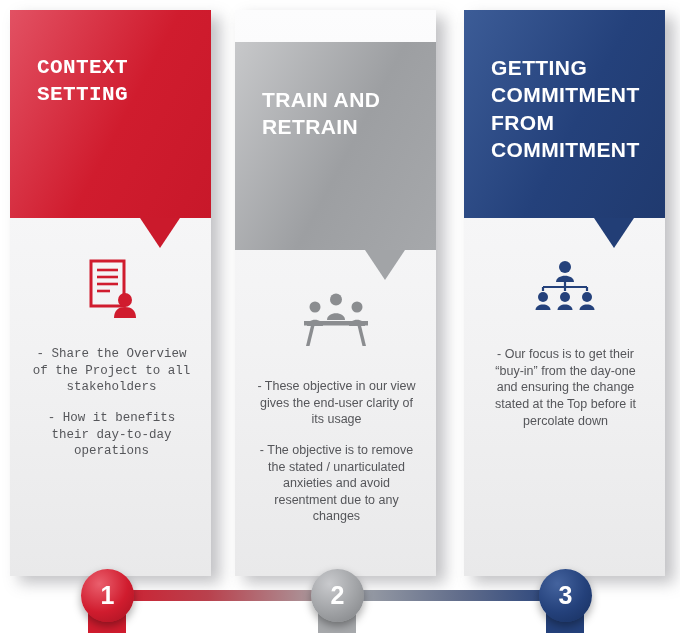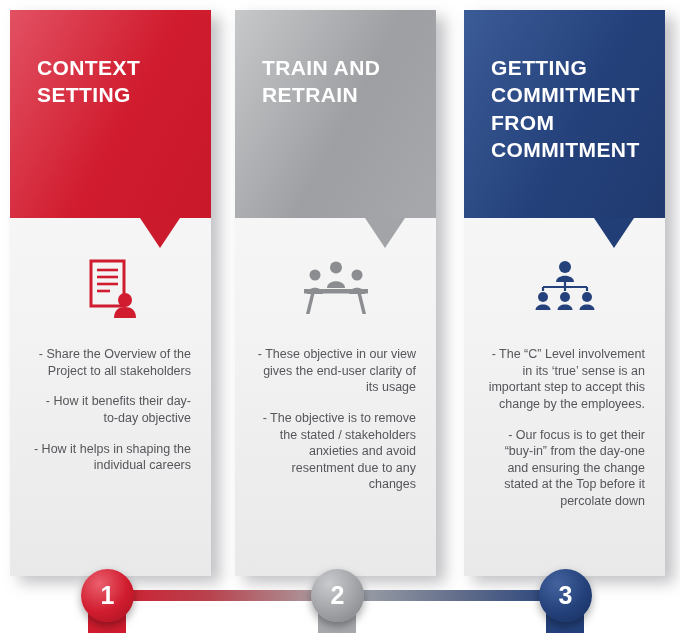--- a/index.html
+++ b/index.html
@@ -16,32 +16,32 @@
 
   
   .card {
     position: absolute;
     top: 10px;
     width: 201px;
     height: 566px;
     background: linear-gradient(180deg, #fcfcfd 0%, #f2f2f3 60%, #e9e9ea 100%);
     box-shadow: 9px 7px 14px rgba(120,120,126,0.45);
   }
-  .card-1 { left: 10px; }
+  .card-1 { left: 10px; font-family: Liberation Mono, monospace; }
   .card-2 { left: 235px; }
   .card-3 { left: 464px; }
 
   .card-header {
     position: relative;
     height: 208px;
     padding: 44px 16px 0 27px;
     color: #ffffff;
   }
   .hdr-red  { background: linear-gradient(118deg, #e25163 0%, #d01c2e 55%, #c8182a 100%); }
-  .hdr-gray { background: linear-gradient(118deg, #c7c8ca 0%, #9d9fa2 55%, #a6a8ab 100%); }
+  .hdr-gray { background: linear-gradient(118deg, #c7c8ca 0%, #9d9fa2 55%, #a6a8ab 100%); margin-top: 32px; }
   .hdr-blue { background: linear-gradient(118deg, #3c5c97 0%, #24417b 55%, #203a6f 100%); }
 
   .card-title {
     font-size: 21px;
     font-weight: bold;
     letter-spacing: 0.4px;
     line-height: 1.3;
   }
 
   .pointer {
@@ -66,21 +66,21 @@
     display: flex;
     align-items: center;
     justify-content: center;
   }
   .points { padding: 0 20px 0 22px; }
   .points p {
     font-size: 12.5px;
     line-height: 1.33;
     color: #55565a;
     margin-bottom: 14px;
-    text-align: right;
+    text-align: center;
   }
 
   
   .ribbon {
     position: absolute;
     top: 596px;
     width: 38px;
     height: 37px;
     z-index: 1;
   }
@@ -138,22 +138,21 @@
             <line x1="13" y1="33" x2="26" y2="33"></line>
           </g>
           <g fill="#d01c2e">
             <circle cx="41" cy="42" r="7"></circle>
             <path d="M30 60 c0-8 5-11 11-11 c6 0 11 3 11 11 z"></path>
           </g>
         </svg>
       </div>
       <div class="points">
         <p>- Share the Overview of the Project to all stakeholders</p>
-        <p>- How it benefits their day-to-day objective</p>
-        <p>- How it helps in shaping the individual careers</p>
+        <p>- How it benefits their day-to-day operations</p>
       </div>
     </div>
   </div>
 
   <div class="card card-2">
     <div class="card-header hdr-gray">
       <div class="card-title">TRAIN AND RETRAIN</div>
       <div class="pointer ptr-gray"></div>
     </div>
     <div class="card-body">
@@ -165,21 +164,21 @@
           <path d="M4 34 c0-8.5 16-8.5 16 0 z"></path>
           <circle cx="54" cy="15" r="5.5"></circle>
           <path d="M46 34 c0-8.5 16-8.5 16 0 z"></path>
           <rect x="1" y="29" width="64" height="4.5"></rect>
           <path d="M8 33.5 L3 54 L6.5 54 L11.5 33.5 Z"></path>
           <path d="M58 33.5 L63 54 L59.5 54 L54.5 33.5 Z"></path>
         </svg>
       </div>
       <div class="points">
         <p>- These objective in our view gives the end-user clarity of its usage</p>
-        <p>- The objective is to remove the stated / stakeholders anxieties and avoid resentment due to any changes</p>
+        <p>- The objective is to remove the stated / unarticulated anxieties and avoid resentment due to any changes</p>
       </div>
     </div>
   </div>
 
   <div class="card card-3">
     <div class="card-header hdr-blue">
       <div class="card-title">GETTING COMMITMENT FROM COMMITMENT</div>
       <div class="pointer ptr-blue"></div>
     </div>
     <div class="card-body">
@@ -194,21 +193,20 @@
             <path d="M23.5 50 c0-7.5 15-7.5 15 0 z"></path>
             <circle cx="53" cy="37" r="5"></circle>
             <path d="M45.5 50 c0-7.5 15-7.5 15 0 z"></path>
           </g>
           <g stroke="#24417b" stroke-width="2.2" fill="none">
             <path d="M31 22 v5 M9 27 H53 M9 27 v4 M31 27 v4 M53 27 v4"></path>
           </g>
         </svg>
       </div>
       <div class="points">
-        <p>- The “C” Level involvement in its ‘true’ sense is an important step to accept this change by the employees.</p>
         <p>- Our focus is to get their “buy-in” from the day-one and ensuring the change stated at the Top before it percolate down</p>
       </div>
     </div>
   </div>
 
   <div class="ribbon rb-red"></div>
   <div class="ribbon rb-gray"></div>
   <div class="ribbon rb-blue"></div>
 
   <div class="connector-bar"></div>

